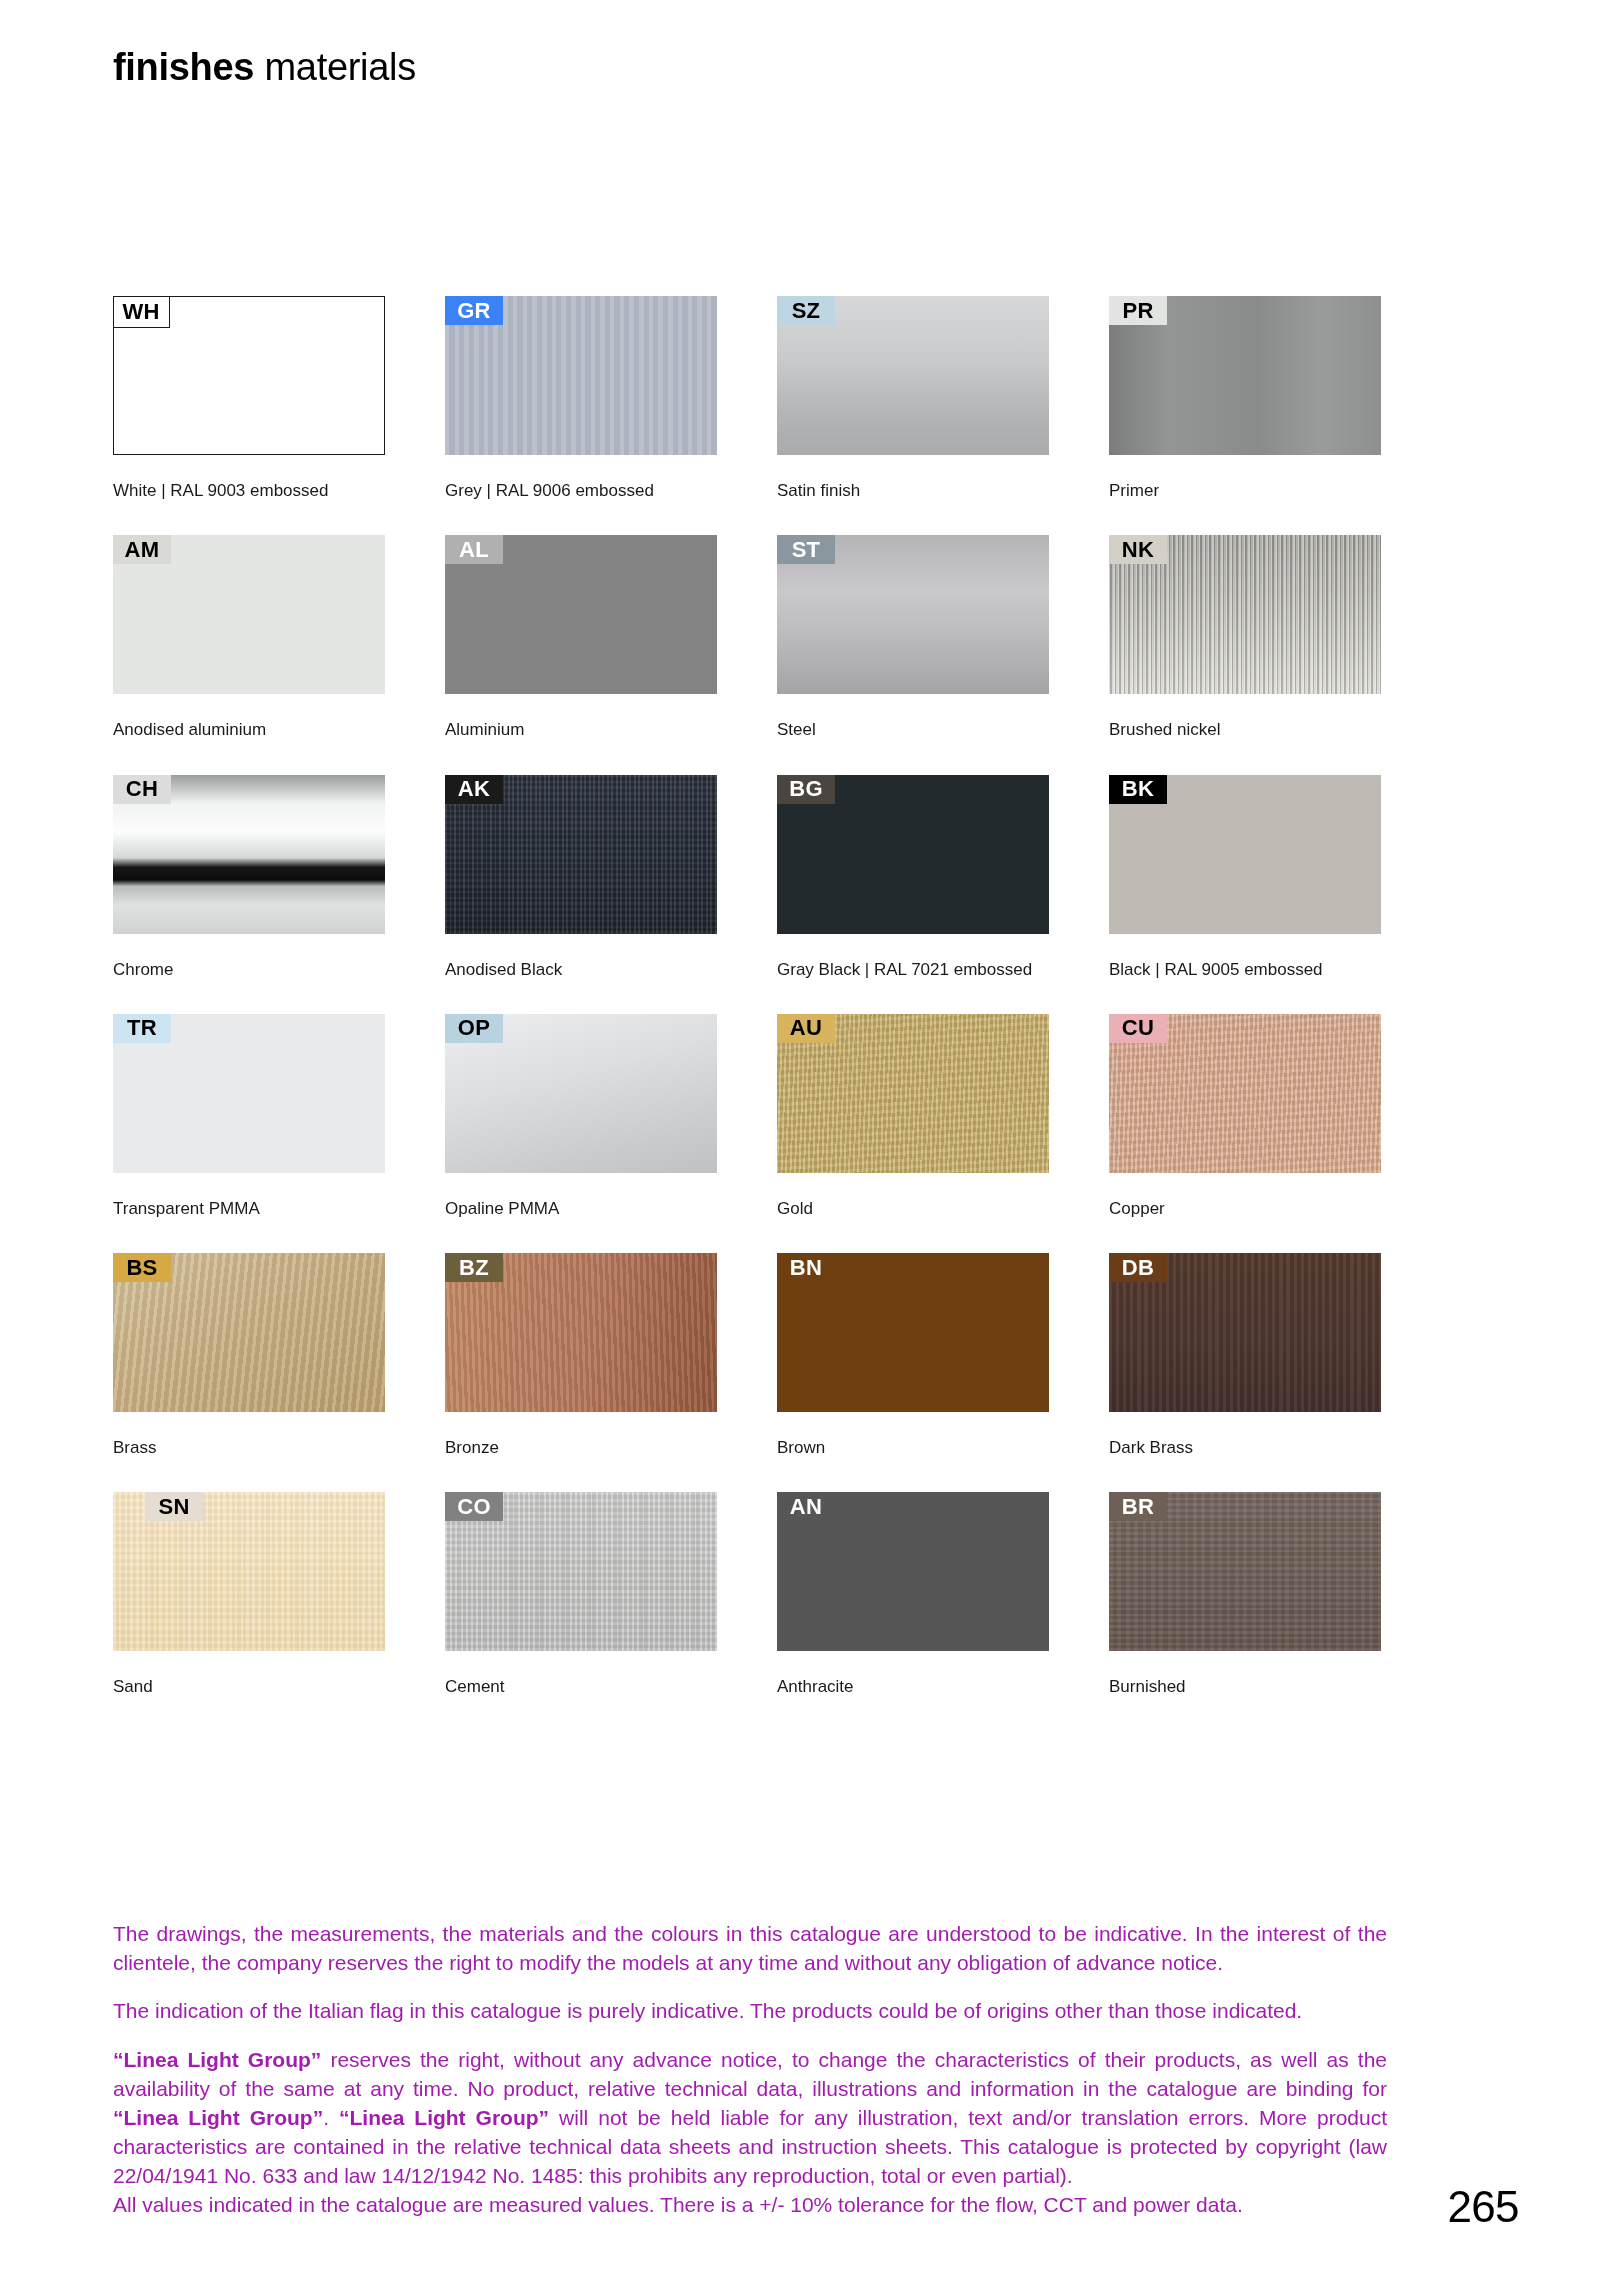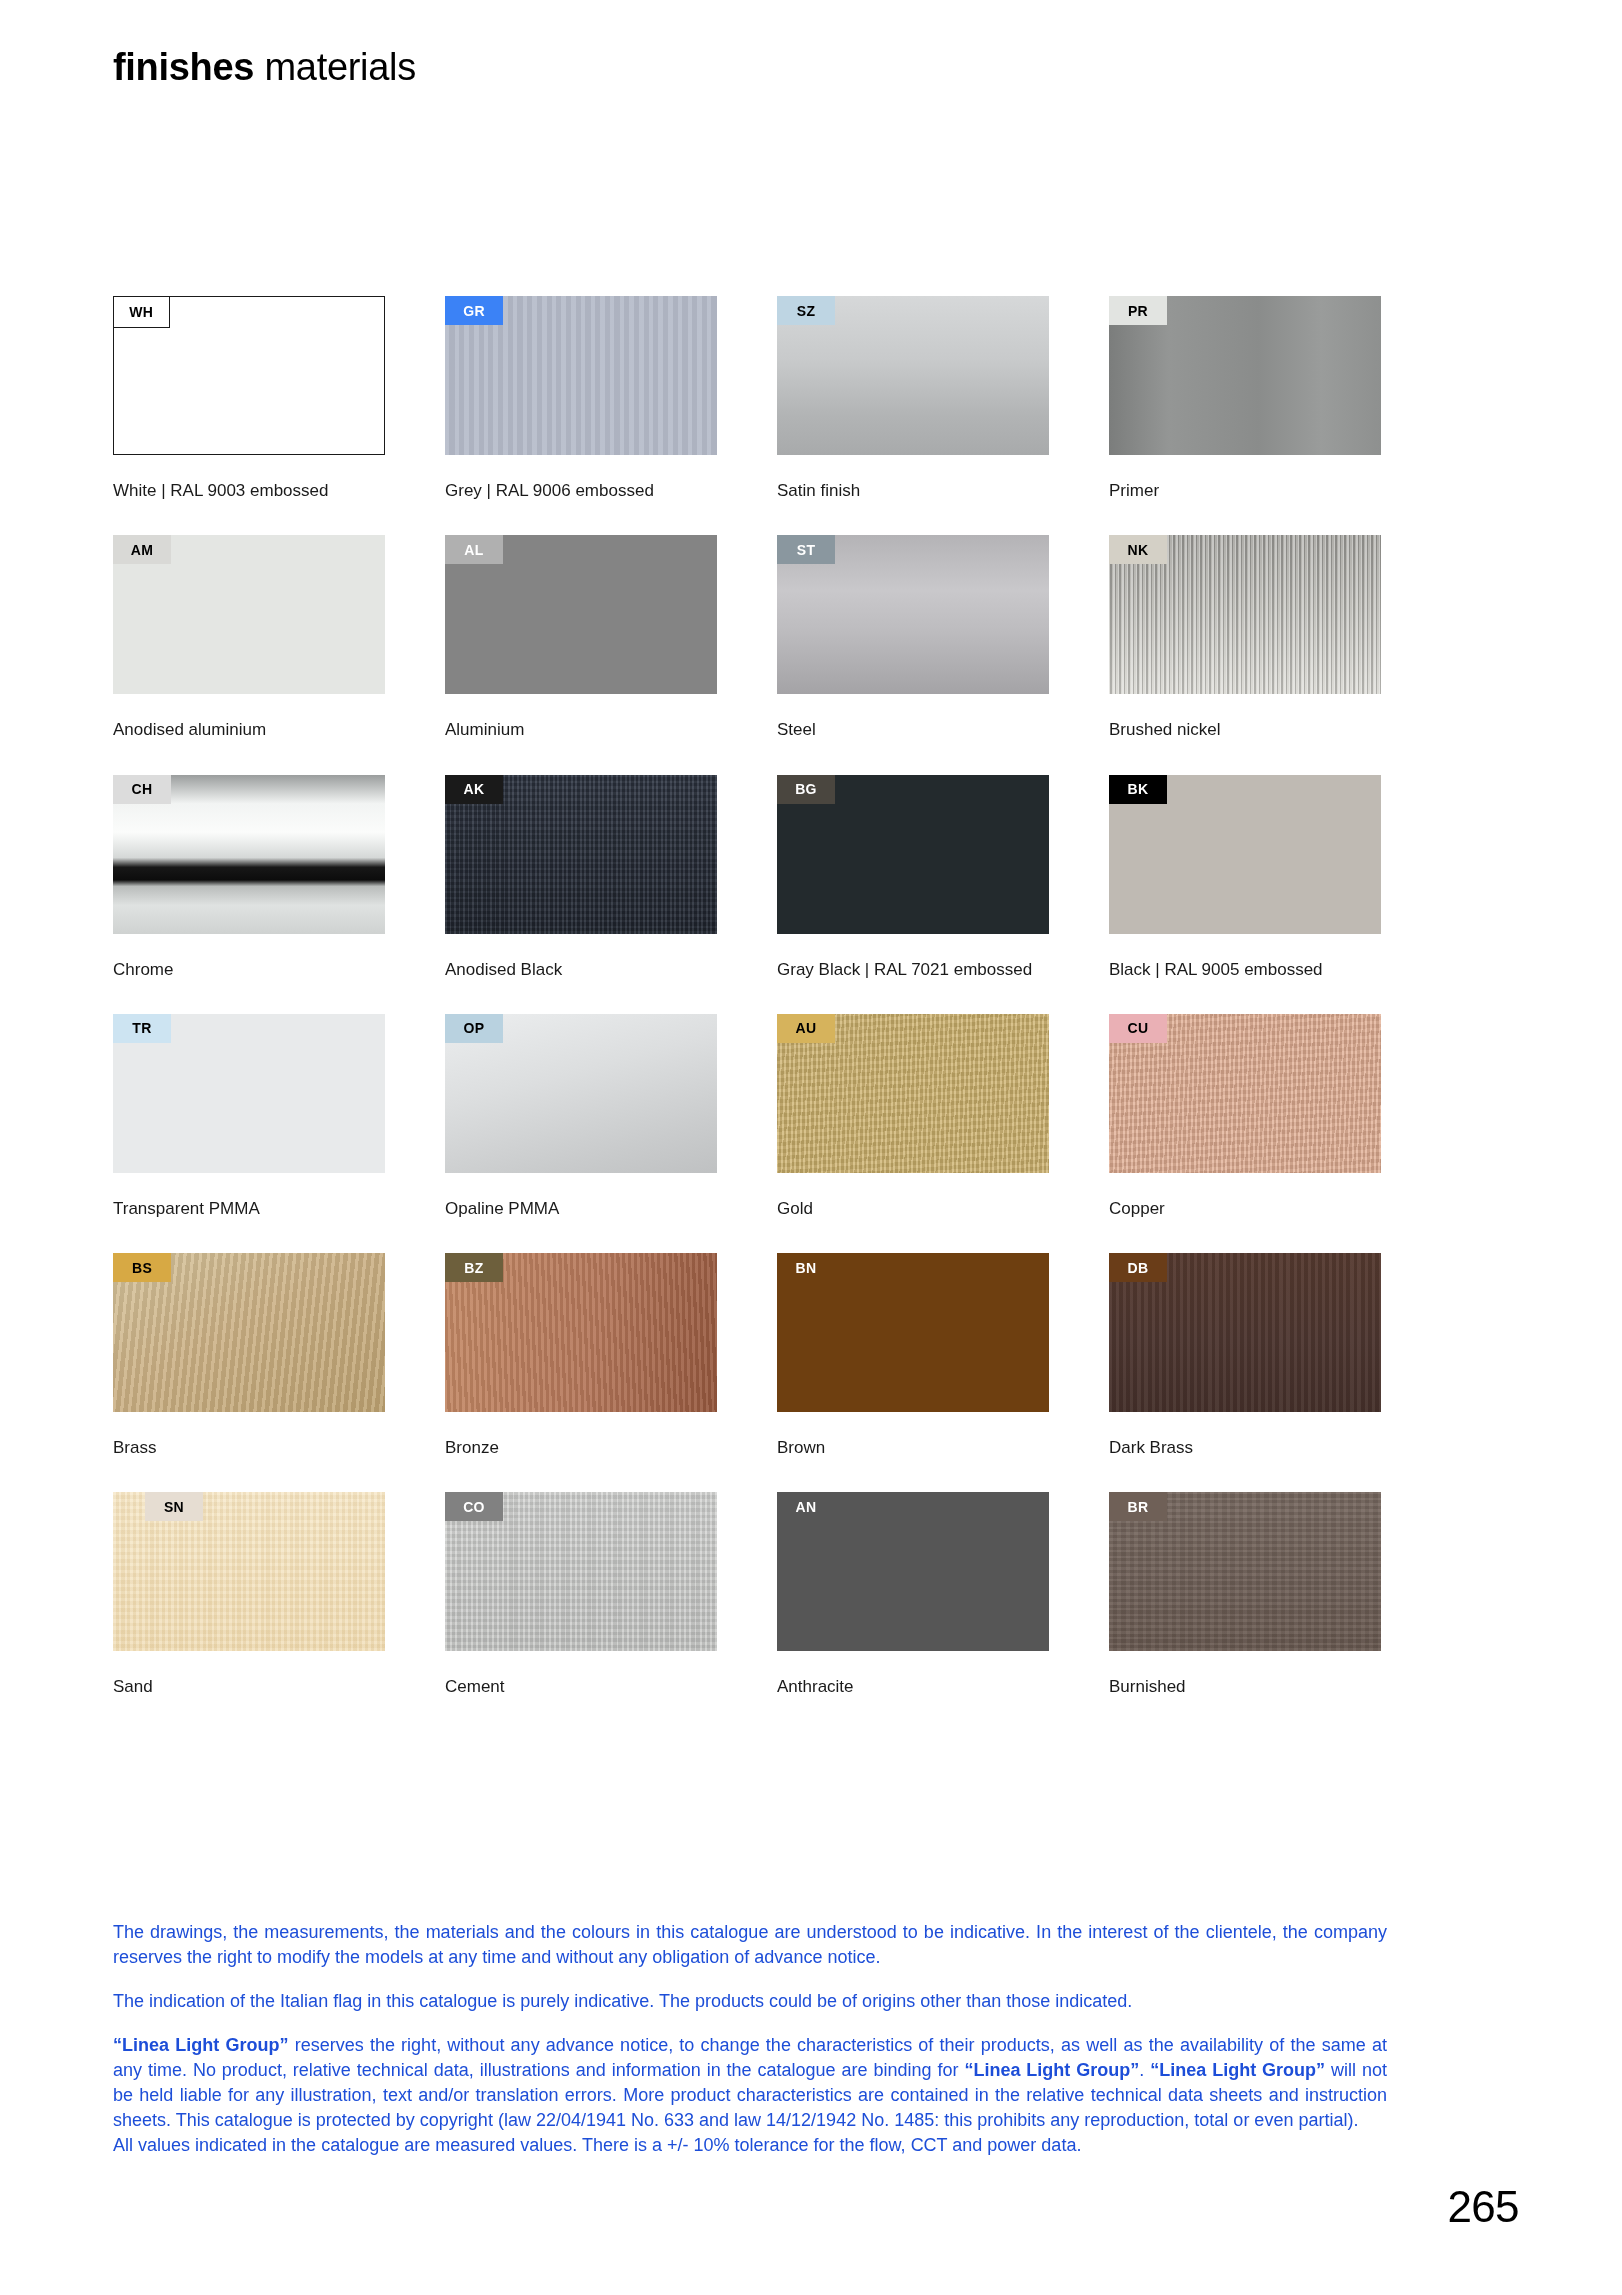--- a/index.html
+++ b/index.html
@@ -65,21 +65,21 @@
   .swatch-badge {
     position: absolute;
     left: 0;
     top: 0;
     min-width: 58px;
     height: 29px;
     padding: 0 7.8px;
     display: flex;
     align-items: center;
     justify-content: center;
-    font-size: 14px;
+    font-size: 22px;
     font-weight: 700;
     letter-spacing: 0.3px;
     line-height: 1;
     z-index: 3;
   }
 
   .swatch-badge.bordered {
     border: 1.9px solid #1a1a1a;
     left: -1.9px;
     top: -1.9px;
@@ -93,23 +93,23 @@
     color: #1a1a1a;
     white-space: nowrap;
   }
 
   
   .footer {
     position: absolute;
     left: 113px;
     top: 1920px;
     width: 1274px;
-    font-size: 18px;
+    font-size: 21px;
     line-height: 1.38;
-    color: #1d4ed8;
+    color: #a21caf;
   }
   .footer p { margin-bottom: 19.5px; text-align: justify; }
   .footer p:last-child { margin-bottom: 0; }
   .footer .b { font-weight: 700; }
   .footer .block-tight { margin-bottom: 0; }
 
   .page-number {
     position: absolute;
     right: 104px;
     top: 2182px;

